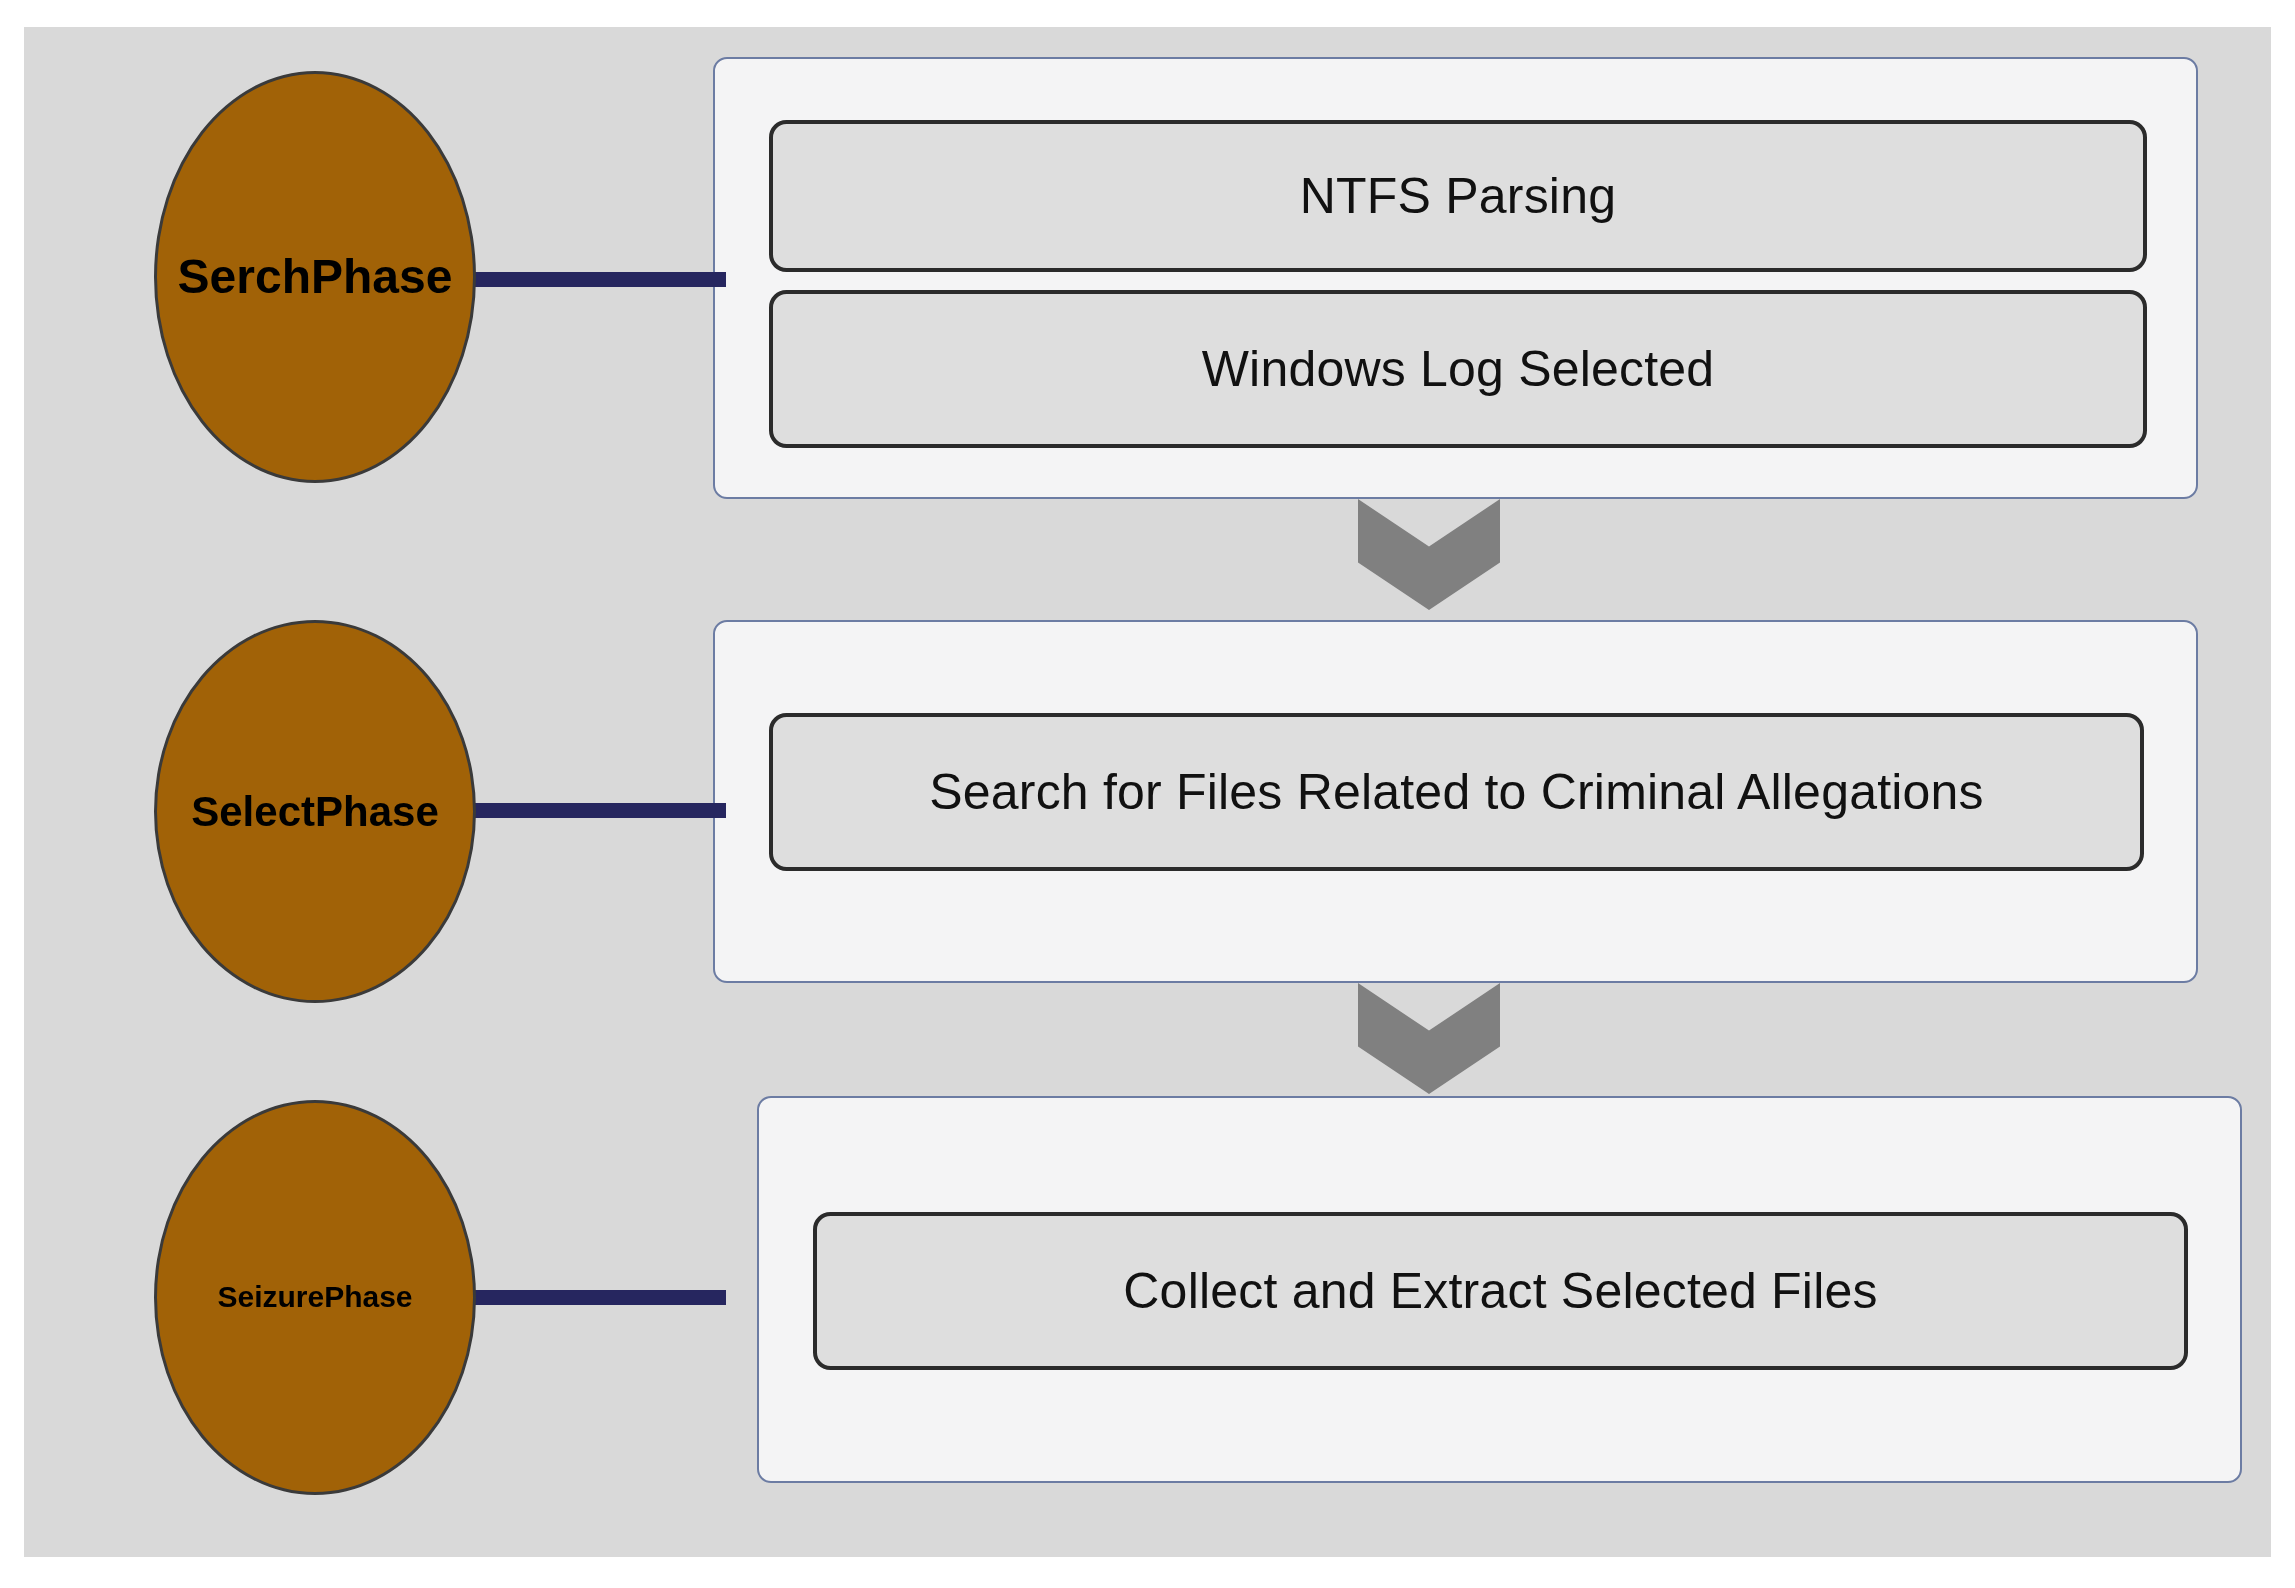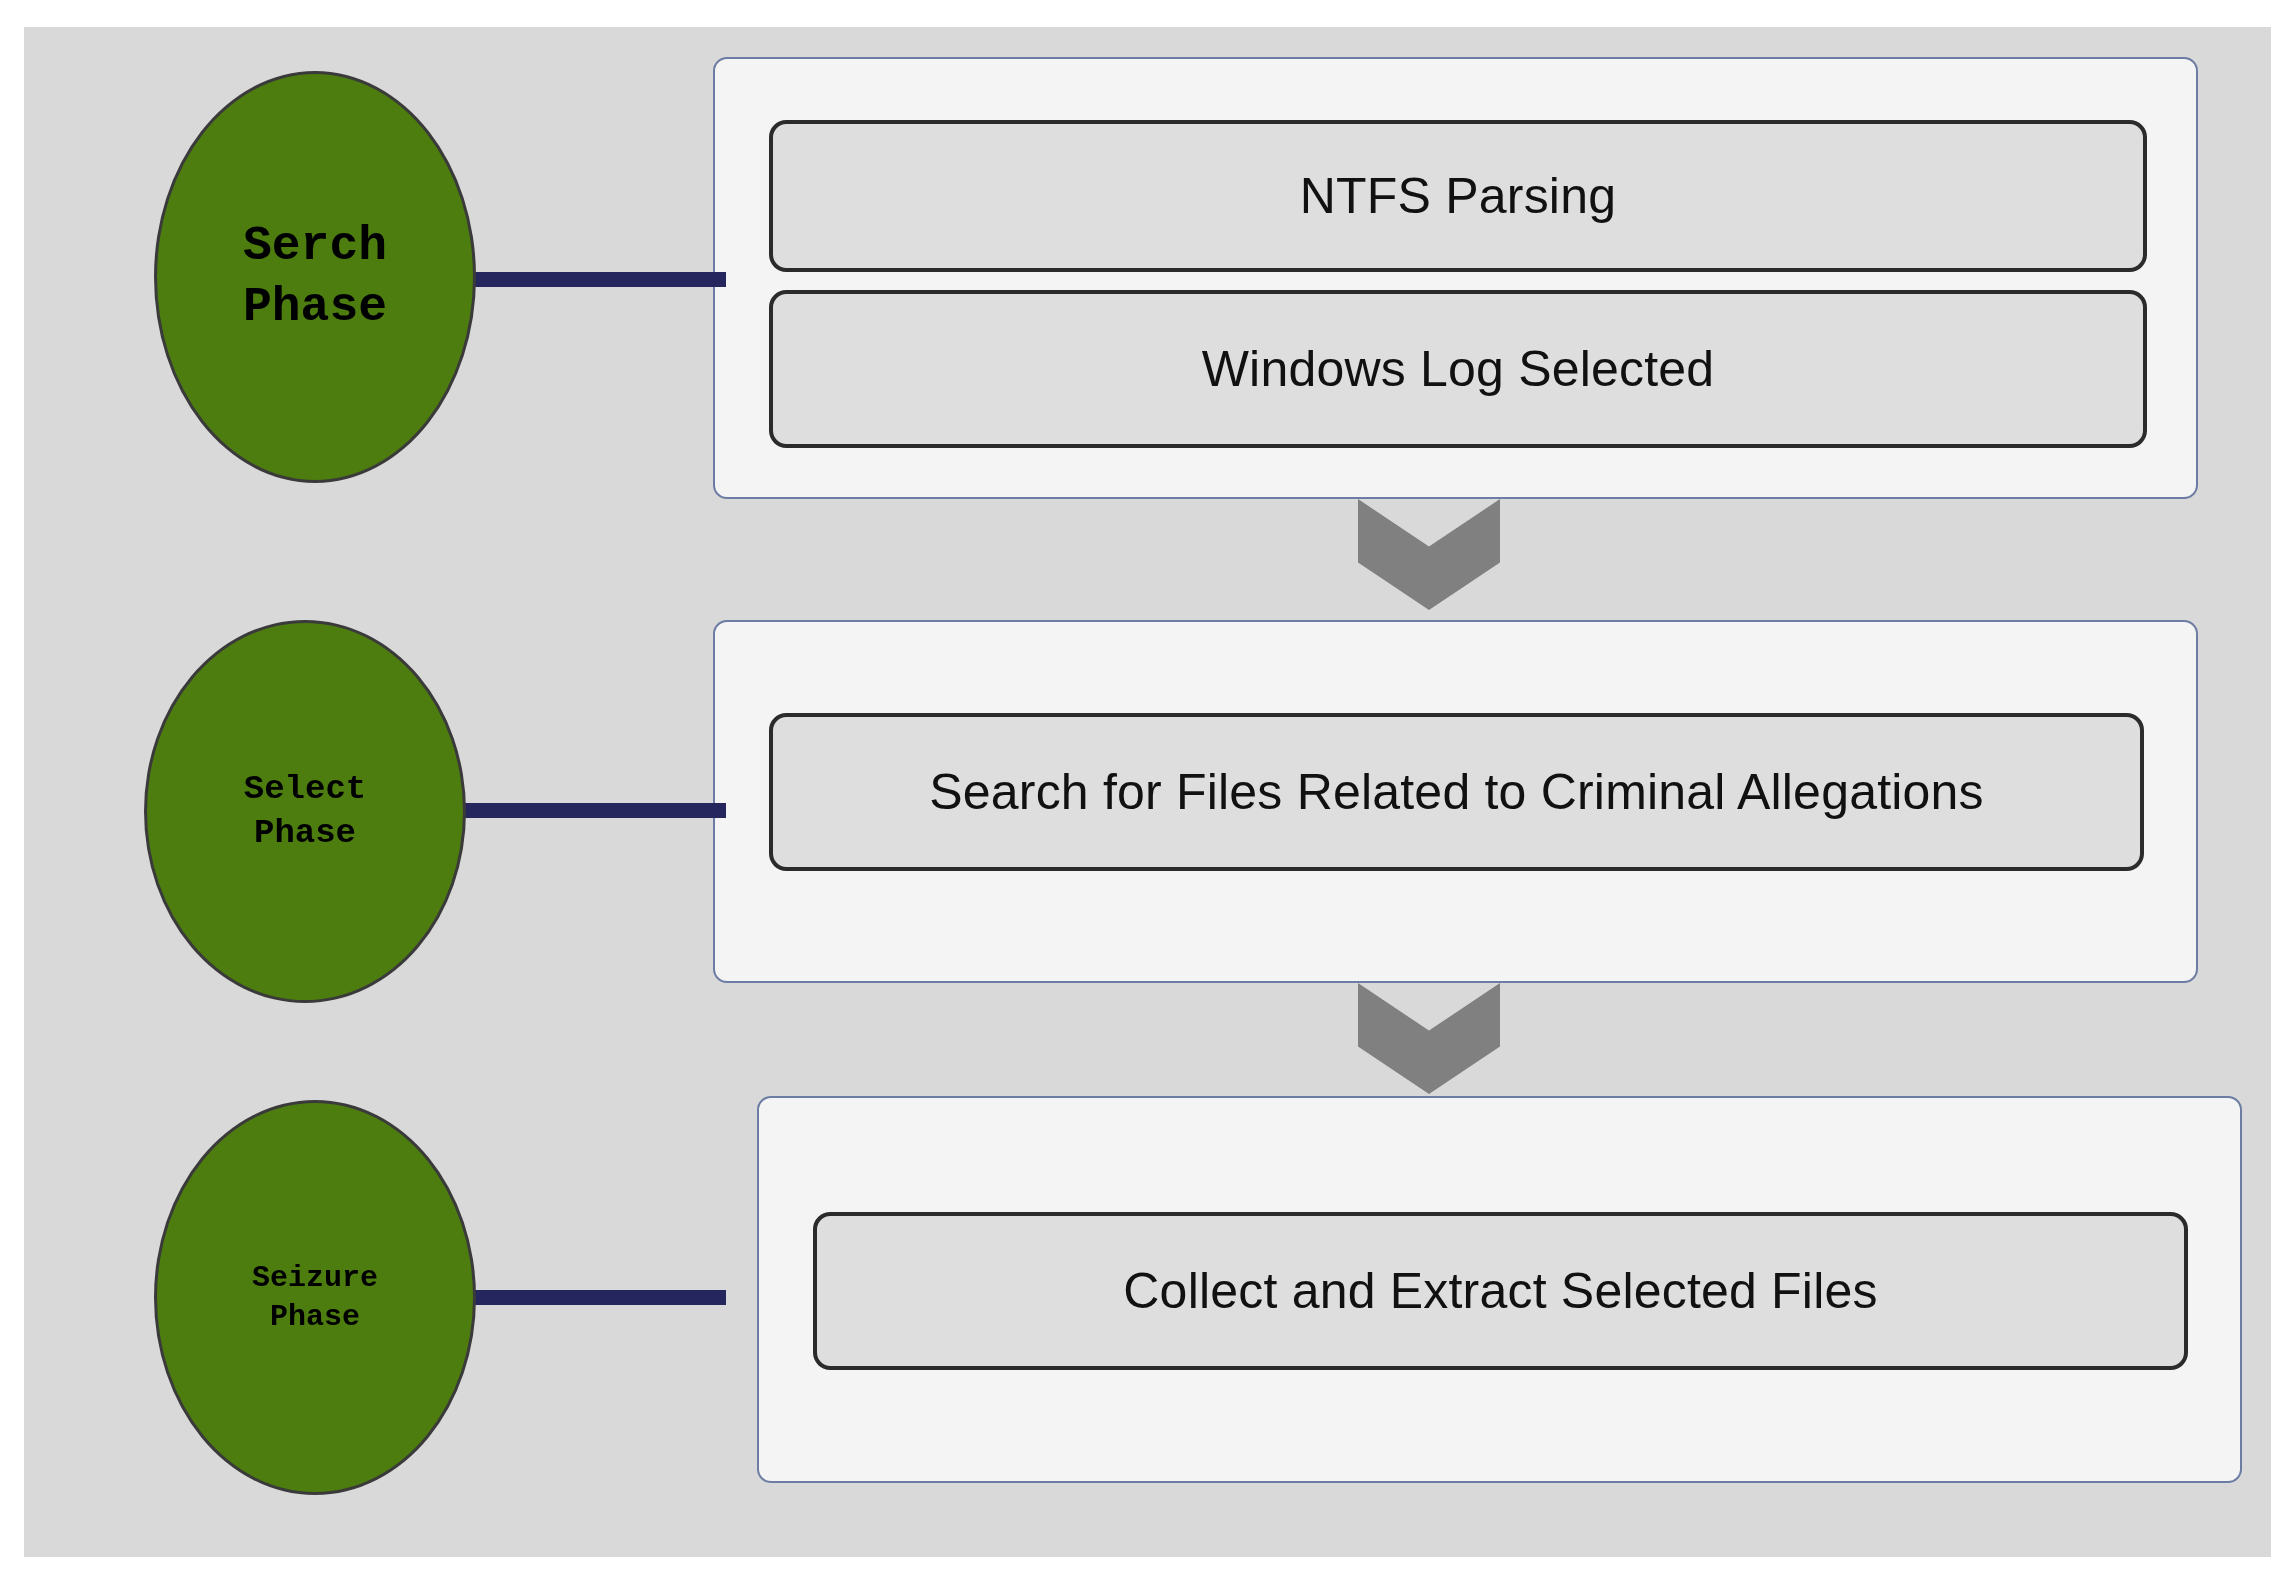--- a/index.html
+++ b/index.html
@@ -31,37 +31,35 @@
     left: 0;
     width: 100%;
   }
   .phase-row.row-1 { top: 30px;   height: 442px; }
   .phase-row.row-2 { top: 593px;  height: 363px; }
   .phase-row.row-3 { top: 1069px; height: 387px; }
 
   
   .phase-ellipse {
     position: absolute;
-    background: #4d7c0f;
+    background: #a16207;
     border: 3.2px solid #3a3a3a;
     border-radius: 50%;
     display: flex;
-    flex-direction: column;
     align-items: center;
     justify-content: center;
     box-sizing: border-box;
     color: #000000;
     font-weight: bold;
     line-height: 1.28;
     text-align: center;
     z-index: 3;
-    font-family: Liberation Mono, monospace;
   }
   .row-1 .phase-ellipse { left: 130px; top: 14.2px;  width: 322px; height: 412px; font-size: 48px; }
-  .row-2 .phase-ellipse { left: 120px; top: 0px;   width: 322px; height: 383px; font-size: 34px; }
+  .row-2 .phase-ellipse { left: 130px; top: 0px;   width: 322px; height: 383px; font-size: 42px; }
   .row-3 .phase-ellipse { left: 130px; top: 4px;   width: 322px; height: 395px; font-size: 30px; }
 
   .phase-ellipse .line-a { display: block; }
   .phase-ellipse .line-b { display: block; }
 
   
   .connector {
     position: absolute;
     background: #26265f;
     height: 15px;

